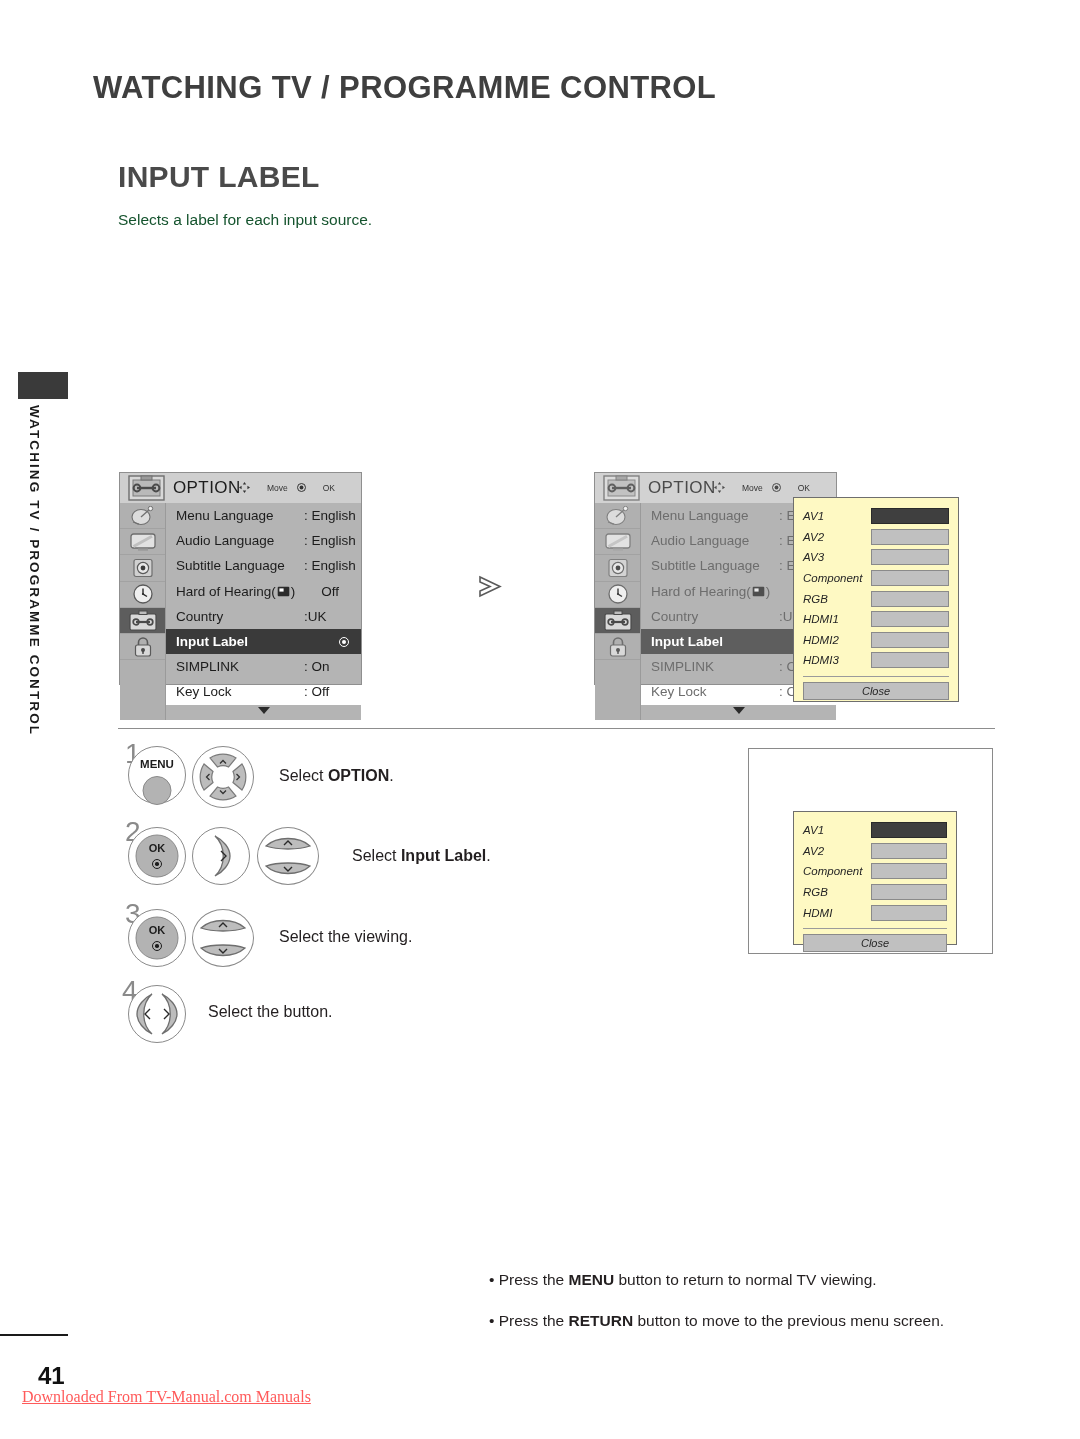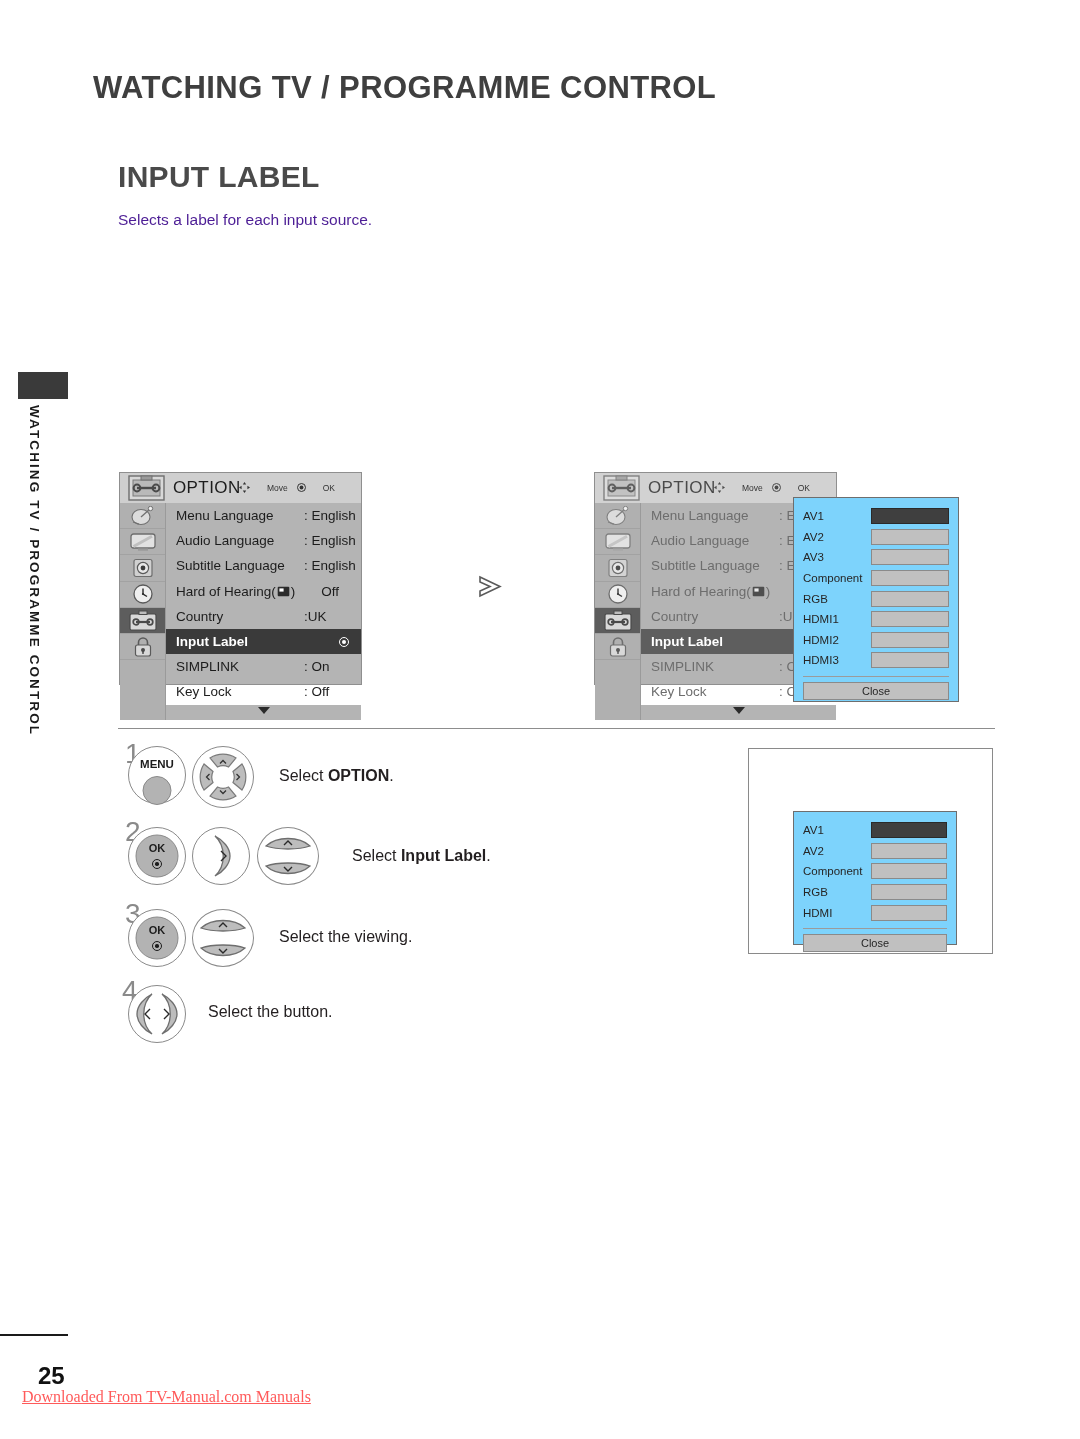--- a/index.html
+++ b/index.html
@@ -20,21 +20,21 @@
     color:#3f3f3f;
     font-family:"Liberation Sans", sans-serif;
   }
   #section-title{
     position:absolute;left:118px;top:160px;
     font-size:30px;font-weight:bold;letter-spacing:.3px;
     color:#4a4a4a;
   }
   #section-desc{
     position:absolute;left:118px;top:211px;
-    font-size:15.5px;color:#4c1d95;
+    font-size:15.5px;color:#14532d;
   }
 
   
   #side-tab-mark{
     position:absolute;left:18px;top:372px;width:50px;height:27px;
     background:#3a3a3a;
   }
   #side-tab-text{
     position:absolute;left:0px;top:405px;width:420px;height:68px;
     transform:rotate(90deg);
@@ -105,22 +105,22 @@
 
   
   .gl{display:block;}
   .gl svg{display:block;}
 
   
   #flow-arrow{position:absolute;left:474px;top:570px;}
 
   
   .inputlist{
-    position:absolute;background:#7dd3fc;border:1.5px solid #6e6e6e;
-    padding:8px 9px 2px 9px;box-sizing:border-box;
+    position:absolute;background:#fef9c3;border:1.5px solid #6e6e6e;
+    padding:8px 9px 2px 9px;box-sizing:border-box;font-style:italic;
   }
   .il-row{display:flex;align-items:center;height:20.6px;}
   .il-name{font-size:11.5px;color:#262626;width:68px;}
   .il-bar{
     flex:1;height:16px;background:#c0c0c0;border:1px solid #8a8a8a;
     box-sizing:border-box;
   }
   .il-row.active .il-bar{background:#3f3f3f;border-color:#2a2a2a;}
   .il-sep{height:1px;background:#9b9b9b;margin:5px 0 5px 0;}
   .il-close{
@@ -661,18 +661,24 @@
       </div>
       <div class="il-row">
         <span class="il-name">HDMI</span>
         <span class="il-bar"></span>
       </div>
       <div class="il-sep"></div>
       <div class="il-close">Close</div>
     </div>
   </div>
 
+  <div class="footnote" style="left:489px;top:1271px;">
+    <span>• Press the </span><b>MENU</b><span> button to return to normal TV viewing.</span>
+  </div>
+  <div class="footnote" style="left:489px;top:1312px;">
+    <span>• Press the </span><b>RETURN</b><span> button to move to the previous menu screen.</span>
+  </div>
 
   <div id="footer-rule"></div>
-  <div id="page-number">25</div>
+  <div id="page-number">41</div>
   <div id="download-note">Downloaded From TV-Manual.com Manuals</div>
 
 </div>
 
 </body></html>

